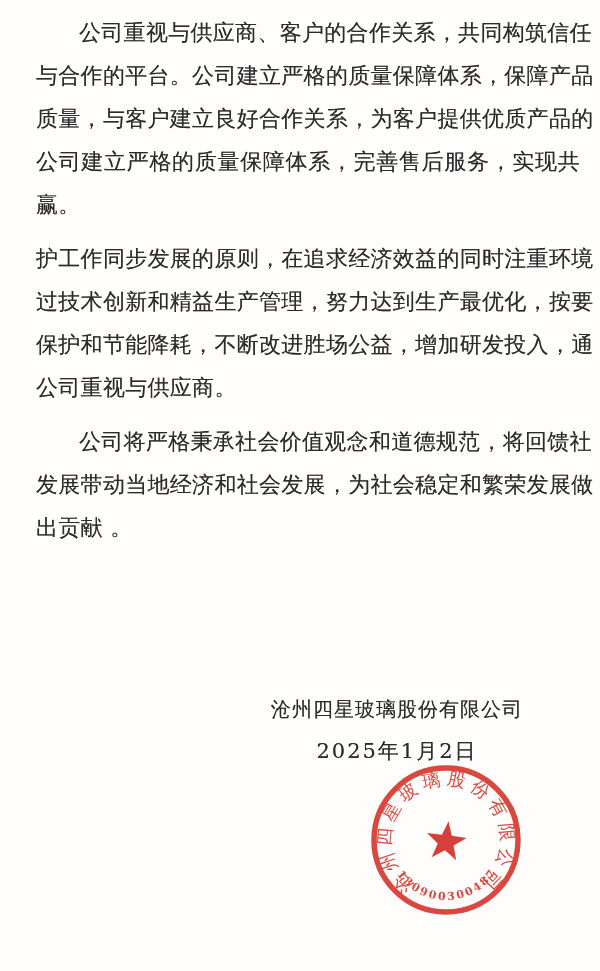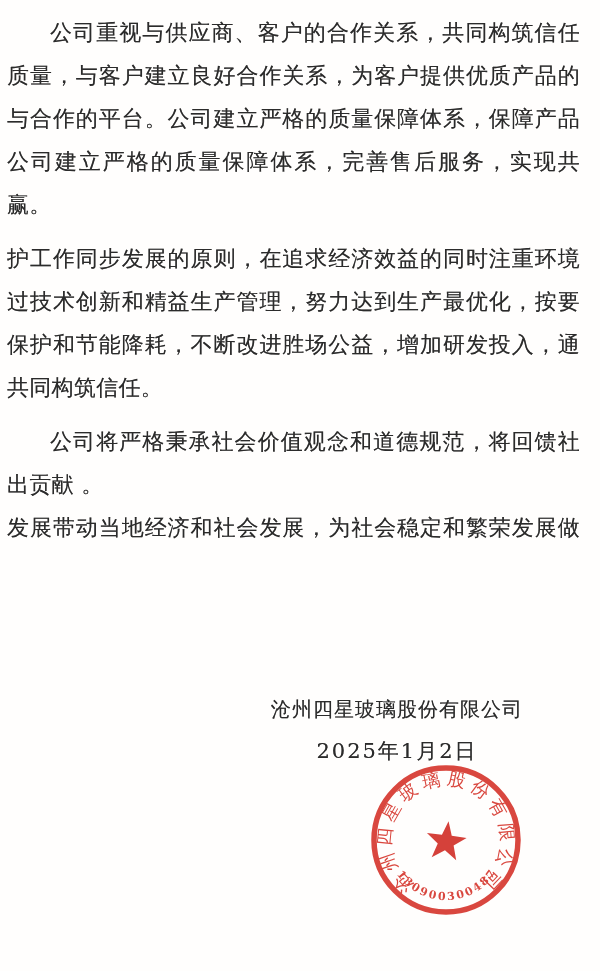--- a/index.html
+++ b/index.html
@@ -7,21 +7,21 @@
   .page {
     position: relative;
     width: 600px;
     height: 971px;
     background: #fffefd;
     overflow: hidden;
     font-family: "DejaVu Serif", "Liberation Serif", serif;
     color: #2b2b2b;
   }
   .doc-body {
-    padding: 11px 20px 0 7px;
+    padding: 11px 20px 0 36px;
   }
   .para {
     margin: 0 0 11px 0;
   }
   .line {
     font-size: 22px;
     line-height: 43px;
     letter-spacing: 0.3px;
     text-align: justify;
     text-align-last: justify;
@@ -79,35 +79,35 @@
 </style>
 </head>
 <body>
 
 <div class="page">
 
   <div class="doc-body">
 
   <div class="para">
         <div class="line first">公司重视与供应商、客户的合作关系，共同构筑信任</div>
+        <div class="line">与合作的平台。公司建立严格的质量保障体系，保障产品</div>
         <div class="line">质量，与客户建立良好合作关系，为客户提供优质产品的</div>
-        <div class="line">与合作的平台。公司建立严格的质量保障体系，保障产品</div>
         <div class="line">公司建立严格的质量保障体系，完善售后服务，实现共</div>
         <div class="line last">赢。</div>
       </div>
       <div class="para">
         <div class="line">护工作同步发展的原则，在追求经济效益的同时注重环境</div>
         <div class="line">过技术创新和精益生产管理，努力达到生产最优化，按要</div>
         <div class="line">保护和节能降耗，不断改进胜场公益，增加研发投入，通</div>
-        <div class="line last">共同构筑信任。</div>
+        <div class="line last">公司重视与供应商。</div>
       </div>
       <div class="para">
         <div class="line first">公司将严格秉承社会价值观念和道德规范，将回馈社</div>
+        <div class="line">发展带动当地经济和社会发展，为社会稳定和繁荣发展做</div>
         <div class="line last">出贡献 。</div>
-        <div class="line">发展带动当地经济和社会发展，为社会稳定和繁荣发展做</div>
       </div>
     </div>
 
   <div class="sign-block">
     <div class="company-line">沧州四星玻璃股份有限公司</div>
     <div class="date-line">2025年1月2日</div>
   </div>
 
   <svg class="seal" viewBox="0 0 160 160" xmlns="http://www.w3.org/2000/svg" aria-hidden="true">
 

